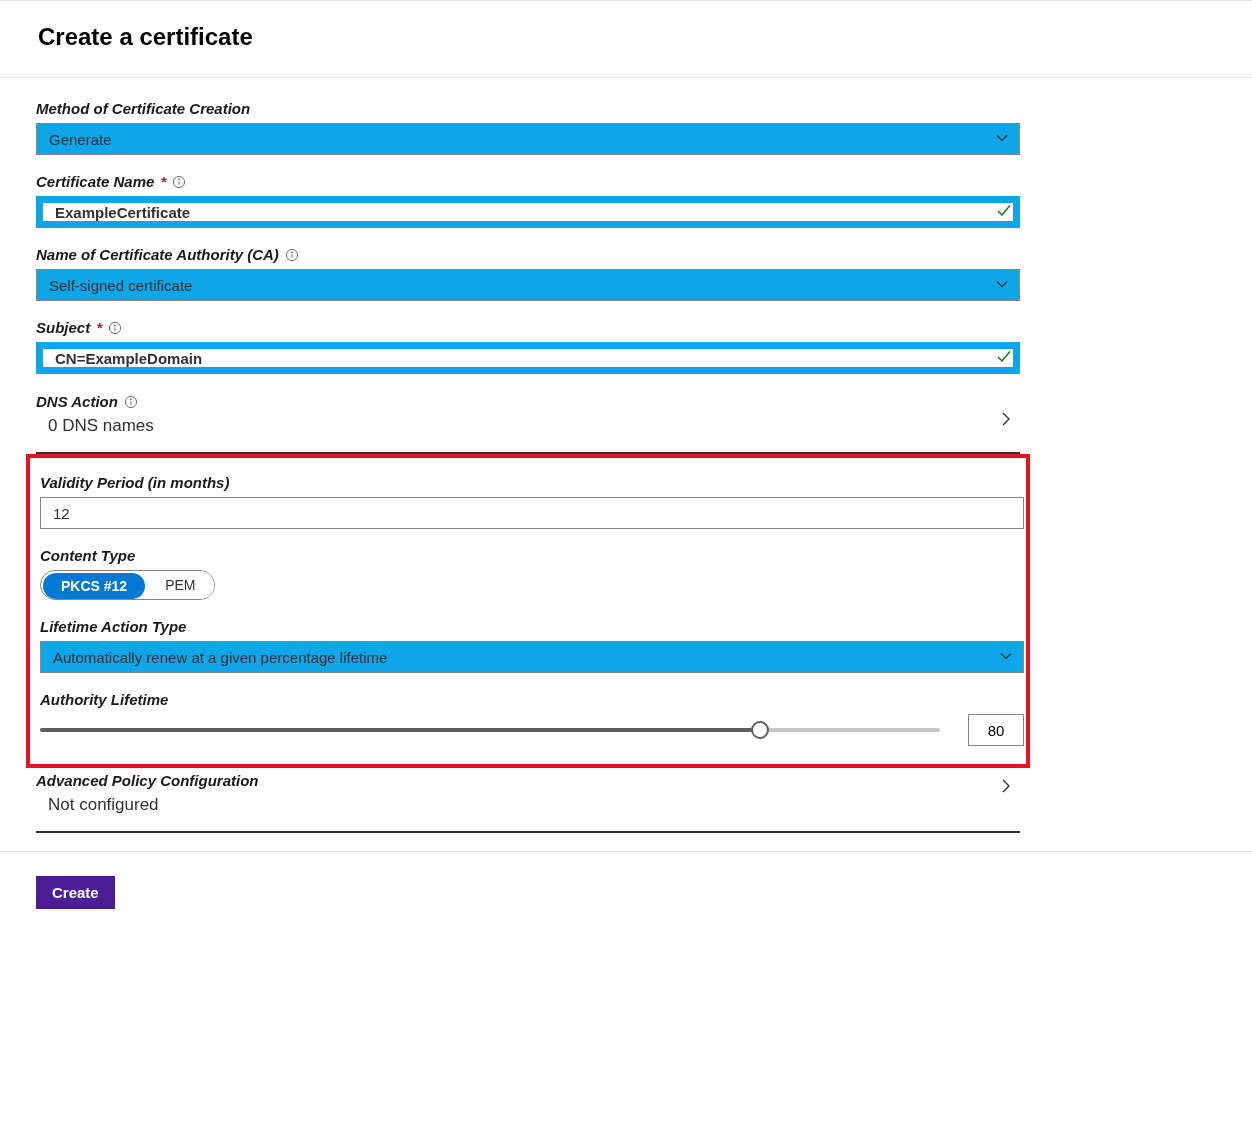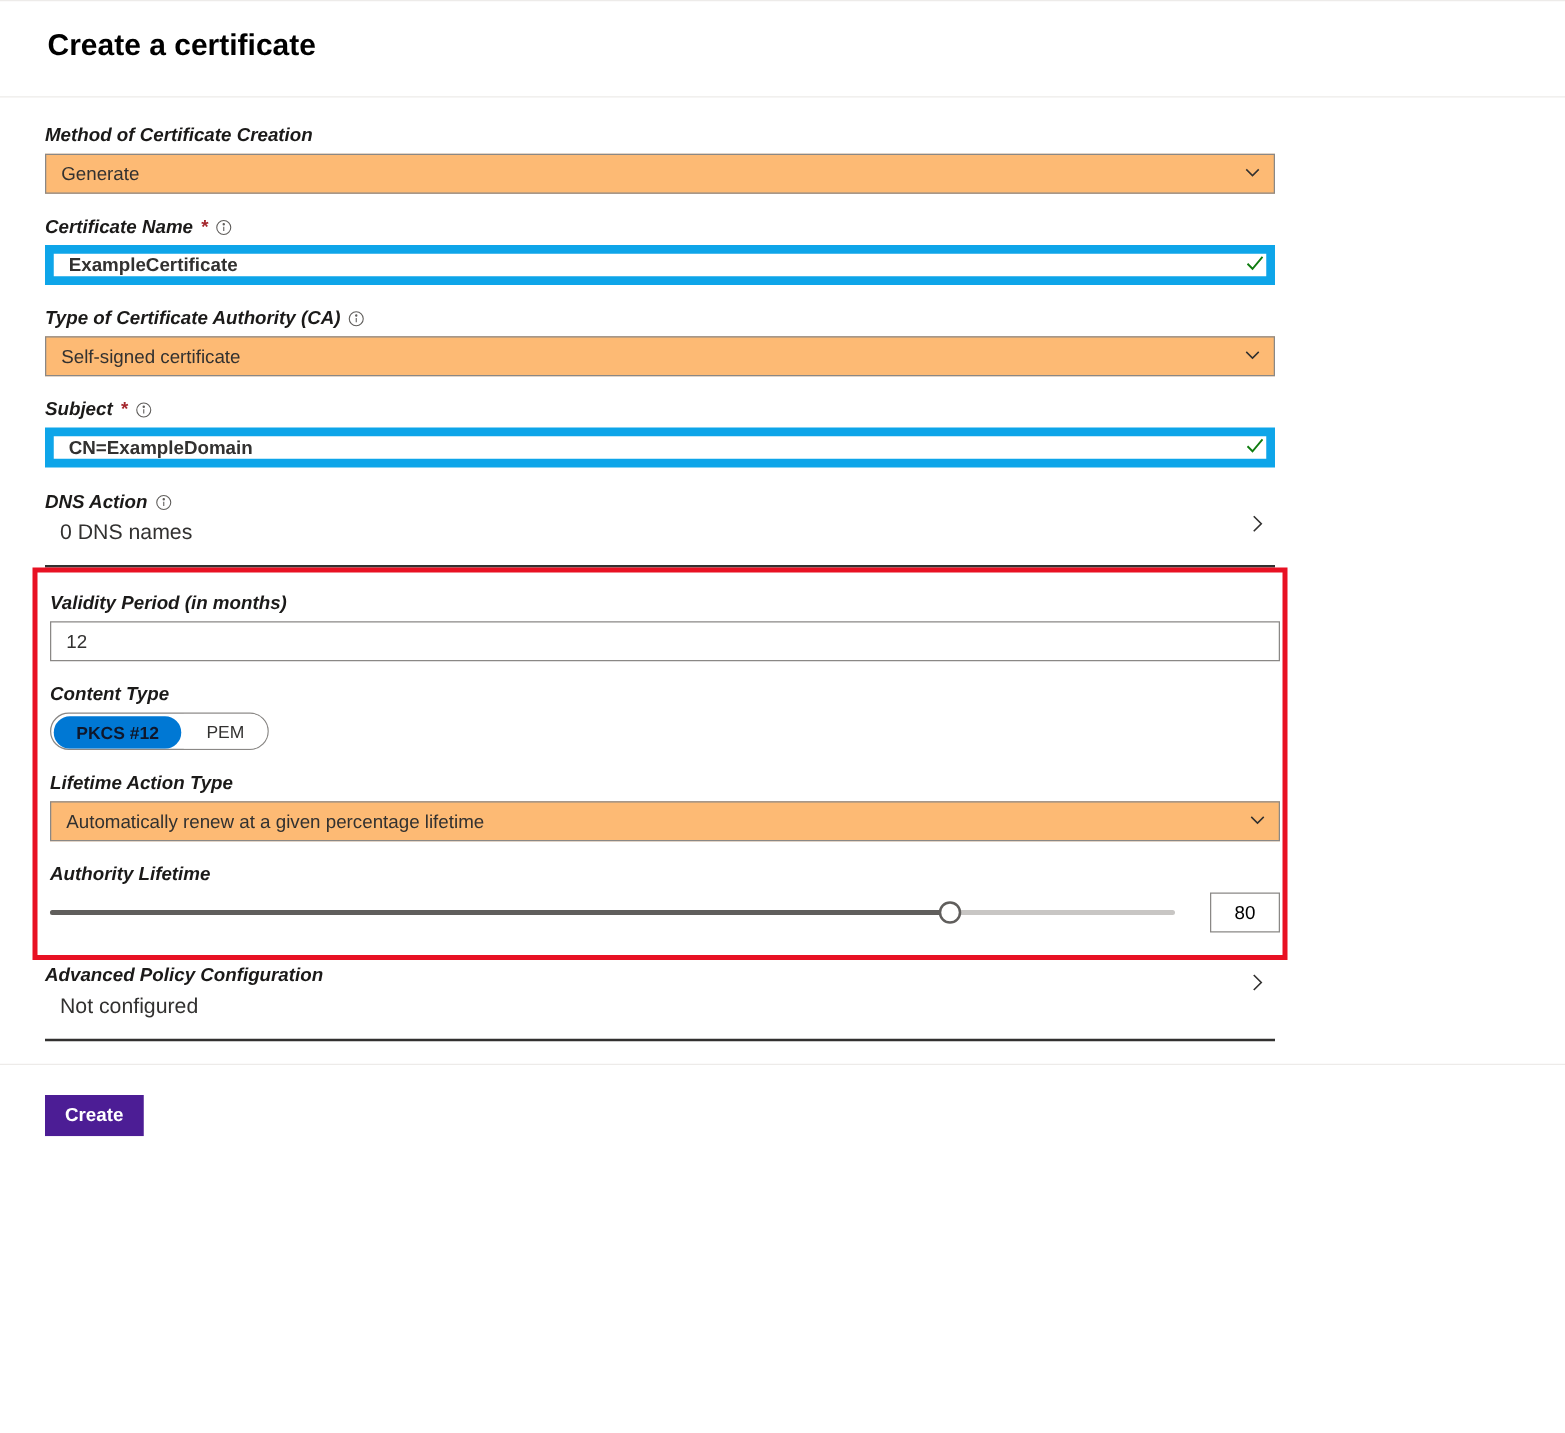--- a/index.html
+++ b/index.html
@@ -52,21 +52,21 @@
     }
     .info-icon svg { width: 14px; height: 14px; }
     .select-wrap, .input-wrap {
       position: relative;
       width: 984px;
     }
     .select {
       width: 100%;
       height: 32px;
       border: 1px solid #8a8886;
-      background: #fdba74;
+      background: #0ea5e9;
       padding: 0 30px 0 12px;
       font-size: 15px;
       color: #323130;
       display: flex;
       align-items: center;
       cursor: pointer;
     }
     .chevron-down {
       position: absolute;
       right: 10px;
@@ -150,21 +150,21 @@
       align-items: center;
       font-size: 14px;
       font-weight: 600;
       background: #fff;
       color: #323130;
       border: none;
       cursor: pointer;
     }
     .pill.active {
       background: #0078d4;
-      color: #0f172a;
+      color: #ffffff;
       border-radius: 18px;
       margin: 2px;
       height: 26px;
     }
     .pill:not(.active) { font-weight: 400; }
     .slider-row {
       display: flex;
       align-items: center;
       gap: 28px;
       width: 984px;
@@ -277,21 +277,21 @@
         <span class="valid-check">
           <svg viewBox="0 0 16 16" fill="none" stroke="currentColor" stroke-width="1.5">
               <path d="M2 8.5l4 4L14 3"></path>
             </svg>
         </span>
       </div>
     </div>
 
     <div class="field-group">
       <div class="field-label">
-        <span>Type of Certificate Authority (CA)</span>
+        <span>Name of Certificate Authority (CA)</span>
         <span class="info-icon">
           <svg viewBox="0 0 16 16" fill="none" stroke="currentColor" stroke-width="1">
               <circle cx="8" cy="8" r="6.4"></circle>
               <circle cx="8" cy="5" r="0.6" fill="currentColor"></circle>
               <path d="M8 7.2v4"></path>
             </svg>
         </span>
       </div>
       <div class="select-wrap">
         <div class="select">Self-signed certificate</div>

